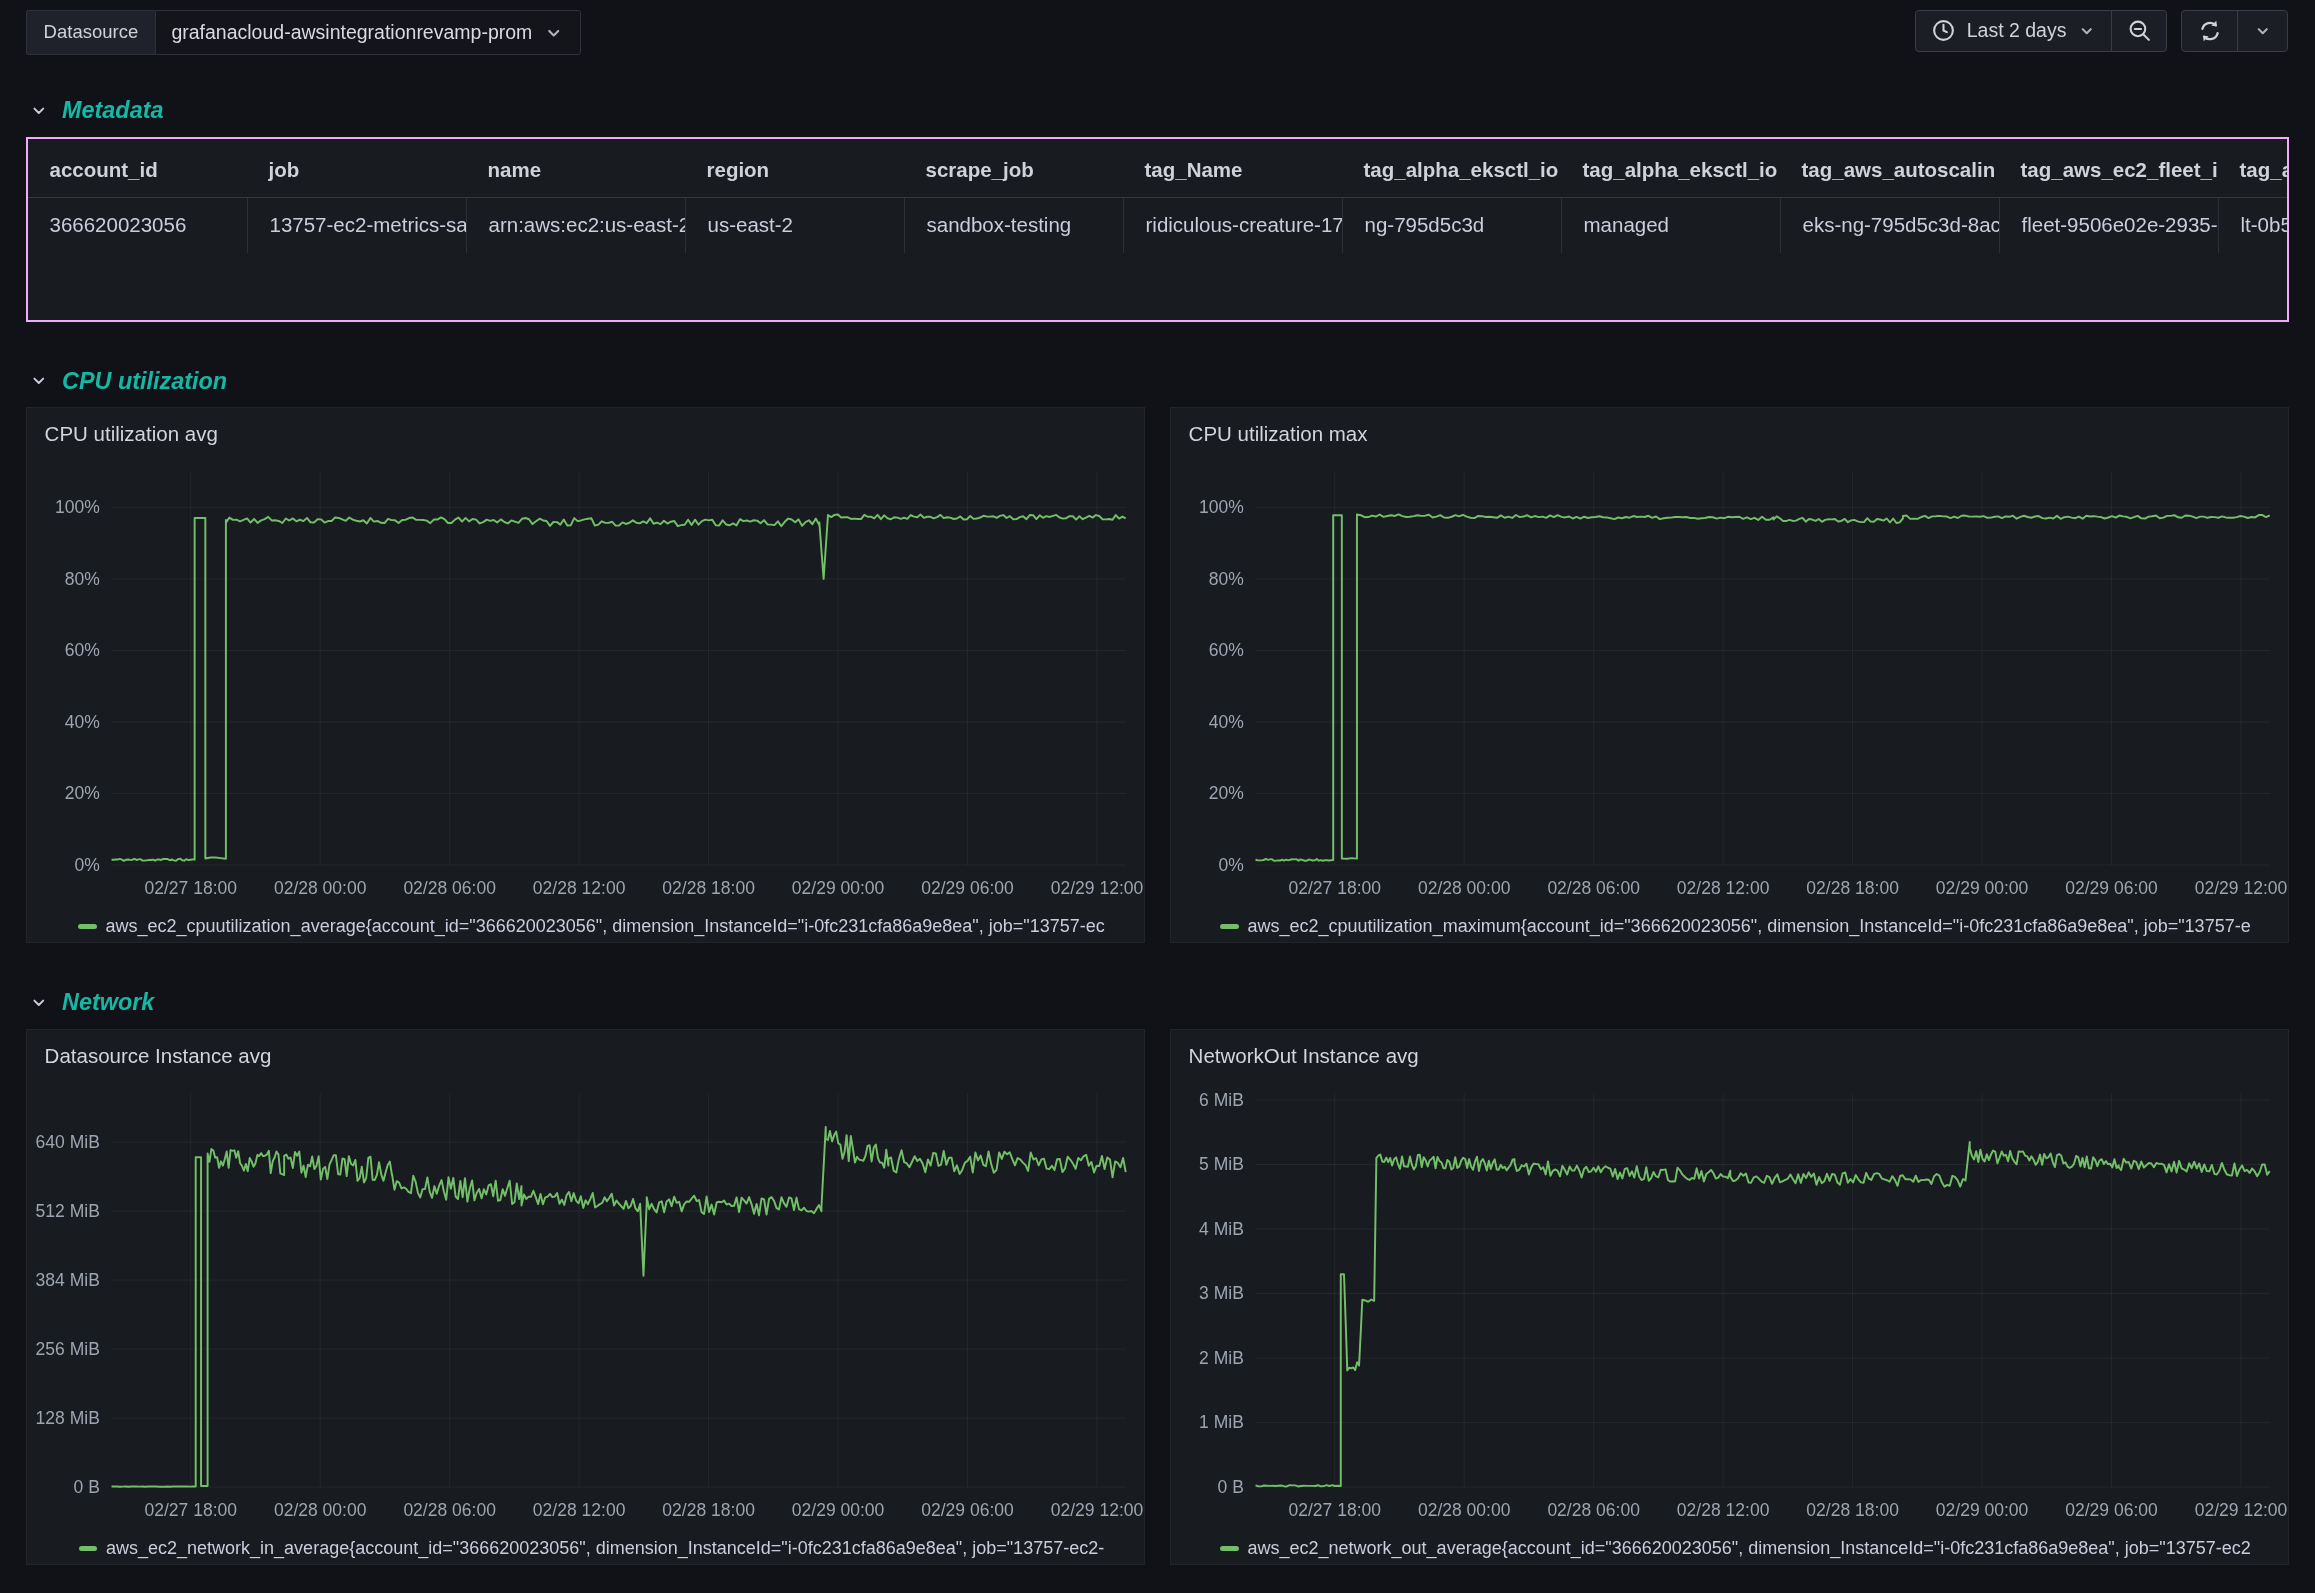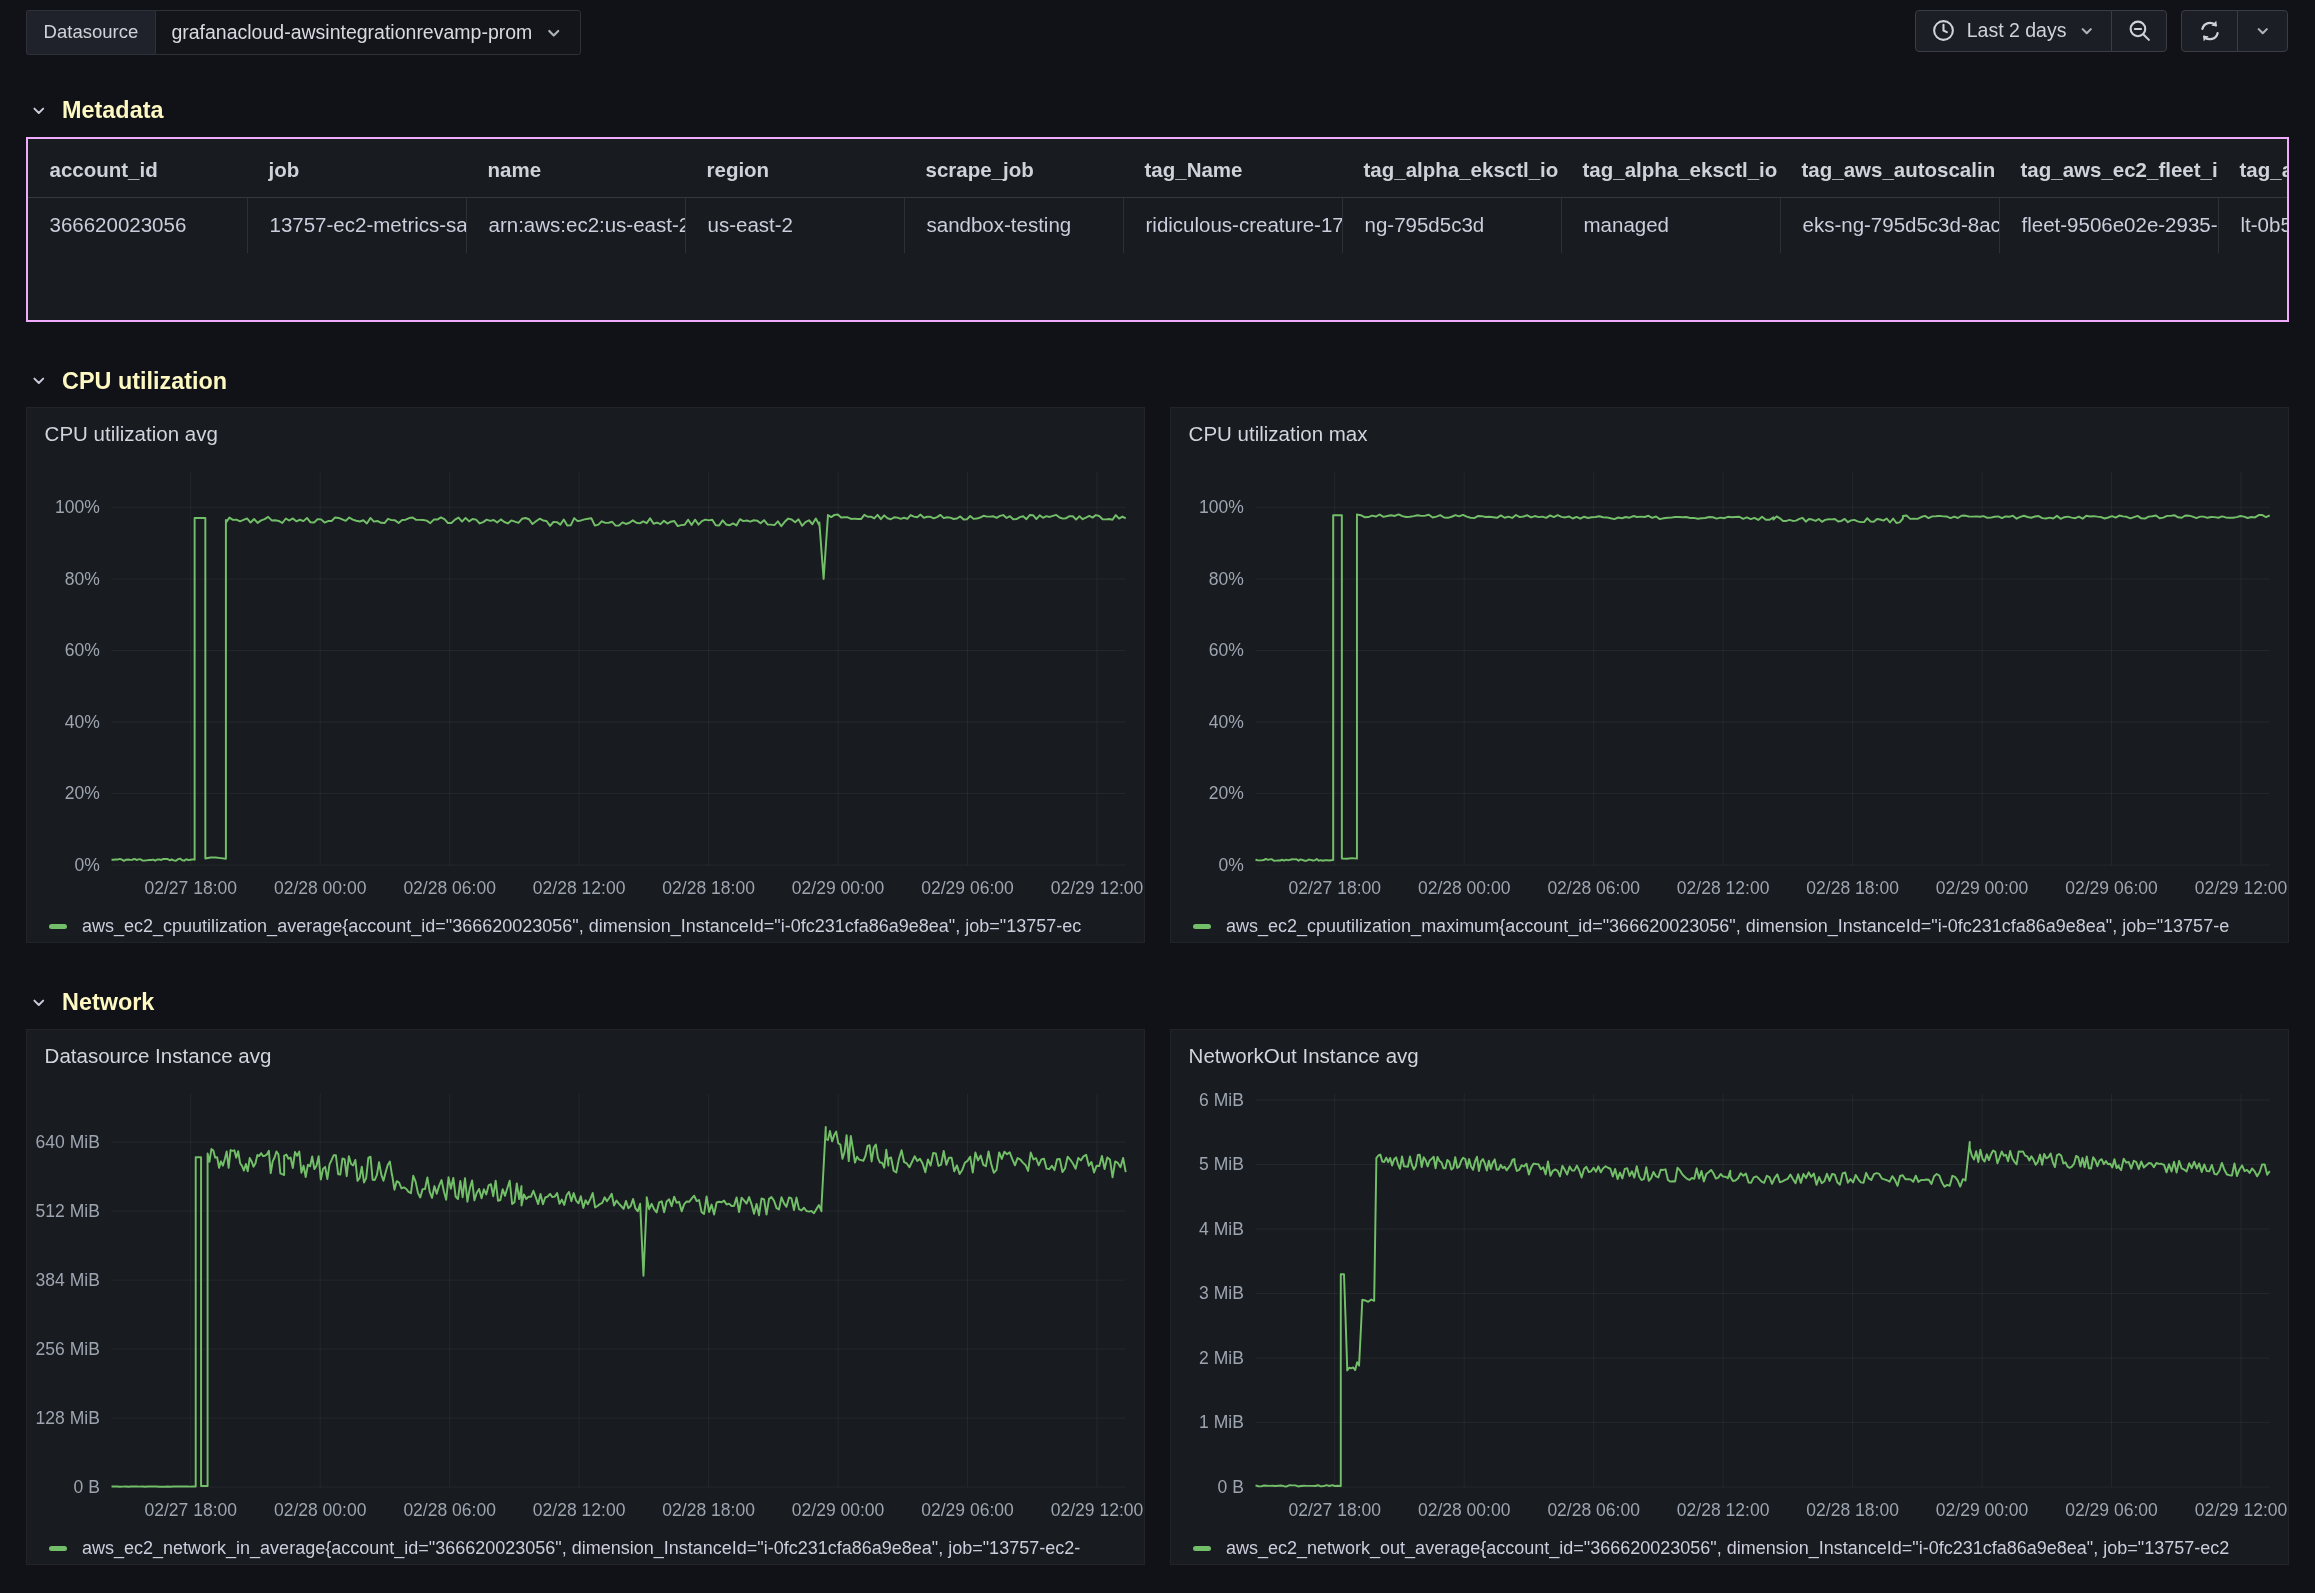--- a/index.html
+++ b/index.html
@@ -16,35 +16,35 @@
   .ds-value{display:flex;align-items:center;gap:11px;padding:0 15.6px;background:#13151a;border:1px solid #2e3138;border-radius:0 2.9px 2.9px 0;font-size:19.5px;font-weight:500;color:#d8dae2;cursor:pointer;}
   .tb-right{position:absolute;right:1px;top:0;display:flex;gap:13.7px;}
   .btn-group{display:flex;}
   .tb-btn{display:flex;align-items:center;gap:10.7px;height:42px;padding:0 14.6px;background:#1b1e24;border:1px solid #3a3d45;color:#d0d2da;font-size:19.5px;font-weight:500;cursor:pointer;box-sizing:border-box;}
   .btn-group .tb-btn:first-child{border-radius:3.9px 0 0 3.9px;}
   .btn-group .tb-btn:last-child{border-radius:0 3.9px 3.9px 0;}
   .btn-group .tb-btn + .tb-btn{margin-left:-1px;}
   .icon{display:inline-flex;flex:none;}
   
   .section-header{display:flex;align-items:center;gap:14.6px;height:33px;margin:0 0 9.8px 3.9px;cursor:pointer;}
-  .section-header .title{font-size:23.4px;font-weight:600;color:#fef9c3;}
+  .section-header .title{font-size:23.4px;font-weight:600;color:#14b8a6;font-style:italic;}
   .sec-gap{margin-top:43px;}
   
   .table-panel{height:185px;background:#181b1f;border:2px solid #f0abfc;box-sizing:border-box;overflow:hidden;margin-bottom:3.9px;}
   .trow{display:grid;grid-template-columns:repeat(11,219px);}
   .tcell{white-space:nowrap;overflow:hidden;font-size:20.5px;}
   .thead .tcell{font-weight:600;color:#d0d2da;padding:19.5px 9.8px 14.6px 21.5px;border-bottom:1px solid rgba(204,204,220,0.16);}
   .tbody .tcell{color:#ccccdc;padding:15.6px 9.8px 15.6px 21.5px;}
   .tbody .tcell + .tcell{border-left:1px solid rgba(204,204,220,0.12);}
   
   .panel-row{display:flex;gap:25px;}
   .panel{flex:1;height:536px;background:#181b1f;border:1px solid #22242a;box-sizing:border-box;display:flex;flex-direction:column;overflow:hidden;}
   .panel-title{height:47px;box-sizing:border-box;padding:13.7px 17.6px 0 17.6px;font-size:20.5px;font-weight:500;color:#d3d4de;cursor:pointer;white-space:nowrap;overflow:hidden;}
   .chart{height:456px;position:relative;}
-  .legend{height:33px;display:flex;align-items:center;gap:15px;padding:0 9.8px 0 21.5px;overflow:hidden;}
+  .legend{height:33px;display:flex;align-items:center;gap:9px;padding:0 9.8px 0 21.5px;overflow:hidden;justify-content:center;}
   .legend-dash{flex:none;width:18.5px;height:4.9px;border-radius:2.9px;}
   .legend-text{font-size:18px;color:#ccccdc;white-space:nowrap;overflow:hidden;cursor:pointer;}
   svg text.tick{font-family:"Liberation Sans","DejaVu Sans",sans-serif;font-size:18px;fill:#9da5b1;}
 </style>
 </head>
 <body>
 
 <div class="page">
 
   <div class="toolbar">

